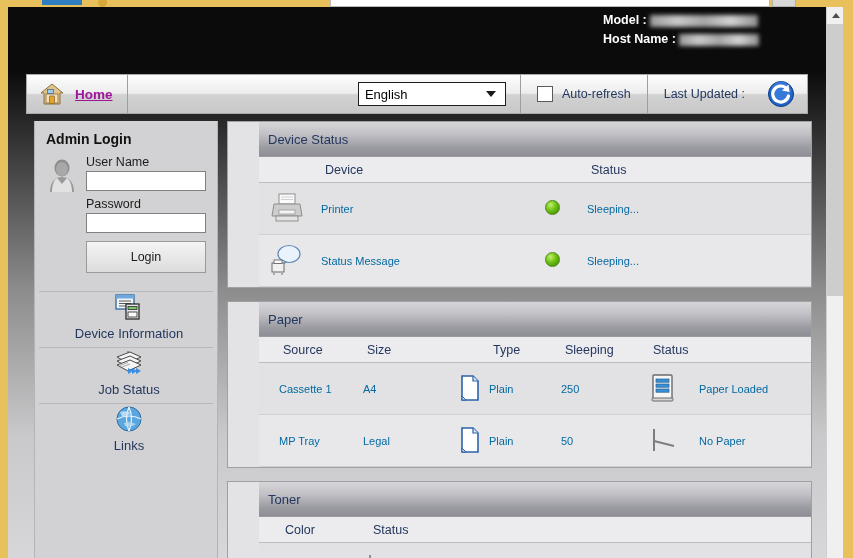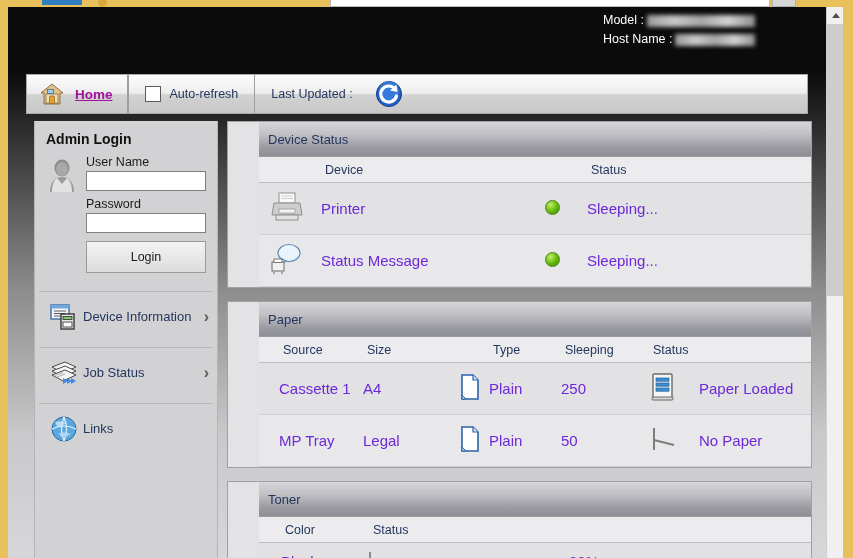--- a/index.html
+++ b/index.html
@@ -51,21 +51,21 @@
     background: #000;
   }
 
   
   .top-dark {
     position: absolute; left: 0; top: 0; width: 835px; height: 62px;
     background: #0b0b0b;
   }
   .id-block {
     position: absolute; left: 595px; top: 4px;
-    color: #ffffff; font-size: 12.5px; line-height: 19px; font-weight: normal;
+    color: #ffffff; font-size: 12.5px; line-height: 19px; font-weight: bold;
     white-space: nowrap;
   }
   .id-row { height: 19px; }
   .id-label { color: #ffffff; }
   .redact {
     display: inline-block; vertical-align: middle;
     height: 12px; margin-left: 3px;
     background: linear-gradient(90deg,#9a9a9a,#c9c9c9,#a5a5a5,#d2d2d2,#8f8f8f);
     filter: blur(2.2px);
     border-radius: 1px;
@@ -134,21 +134,21 @@
     border: 1px solid #9a9a9a;
     font-size: 12.5px; color: #1b1b1b;
     display: flex; align-items: center; justify-content: center;
     margin-left: 0; cursor: pointer;
   }
   .login-btn-wrap { padding-left: 40px; margin-top: 2px; }
 
   .nav-div { height: 1px; background: #b9b9bb; margin: 6px 4px 0 4px; }
   .nav-item {
     height: 49px; display: flex; align-items: center; gap: 4px;
-    padding: 0 8px 0 14px; cursor: pointer;
+    padding: 0 8px 0 14px; cursor: pointer; flex-direction: column;
   }
   .nav-ico { width: 30px; height: 30px; flex: 0 0 30px; }
   .nav-label { flex: 1; font-size: 13px; color: #24375e; }
   .nav-chev { font-size: 16px; color: #5b5b5b; font-weight: bold; }
 
   
   .content { position: absolute; left: 219px; top: 52px; width: 585px; }
   .panel { margin-bottom: 13px; border: 1px solid #a0a0a2; background: #e3e3e5; padding-left: 31px; }
   .panel-head {
     height: 35px;
@@ -163,21 +163,21 @@
     background: #ececee; padding: 0 0 0 4px;
     border-bottom: 1px solid #bcbcbe;
   }
   .th { font-size: 12.5px; color: #24375e; }
   .trow {
     display: flex; align-items: center; height: 52px;
     border-bottom: 1px solid #d0d0d2;
     background: #e2e2e4;
   }
   .trow.alt { background: #e8e8ea; }
-  .td { font-size: 15px; color: #6d28d9; }
+  .td { font-size: 11px; color: #0369a1; }
 
   
   .c-dev-icon { width: 56px; text-align: center; }
   .c-dev-name { width: 230px; padding-left: 6px; }
   .c-dev-dot  { width: 42px; text-align: left; }
   .c-dev-stat { flex: 1; }
   .dot {
     width: 15px; height: 15px; border-radius: 50%;
     background: radial-gradient(circle at 35% 30%, #c2f06a 0%, #6cc113 45%, #3c7d06 100%);
     border: 1px solid #4e8a13;
@@ -258,20 +258,26 @@
               <polygon points="13,3 24,12 21,12 21,23 5,23 5,12 2,12" fill="#e0c48a" stroke="#8c6f3e" stroke-width="1"></polygon>
               <rect x="7" y="13" width="12" height="9" fill="#f0e0bd" stroke="#8c6f3e" stroke-width="0.8"></rect>
               <rect x="8.5" y="8.5" width="6" height="4" fill="#9ecbee" stroke="#4a6e8c" stroke-width="0.8"></rect>
               <rect x="10.5" y="15" width="5" height="7.5" rx="0.5" fill="#e8a326" stroke="#8c6f3e" stroke-width="0.8"></rect>
             </svg>
           </span>
           <span class="home-link">Home</span>
         </div>
         <div class="tb-sep"></div>
 
+        <div class="tb-cell tb-lang">
+          <div class="lang-select">
+            <span>English</span>
+            <span class="chev-dn"></span>
+          </div>
+        </div>
         <div class="tb-sep"></div>
 
         <div class="tb-cell tb-refresh">
           <span class="chk"></span>
           <span class="tb-label">Auto-refresh</span>
         </div>
         <div class="tb-sep"></div>
 
         <div class="tb-cell tb-updated">
           <span class="tb-label">Last Updated :</span>

